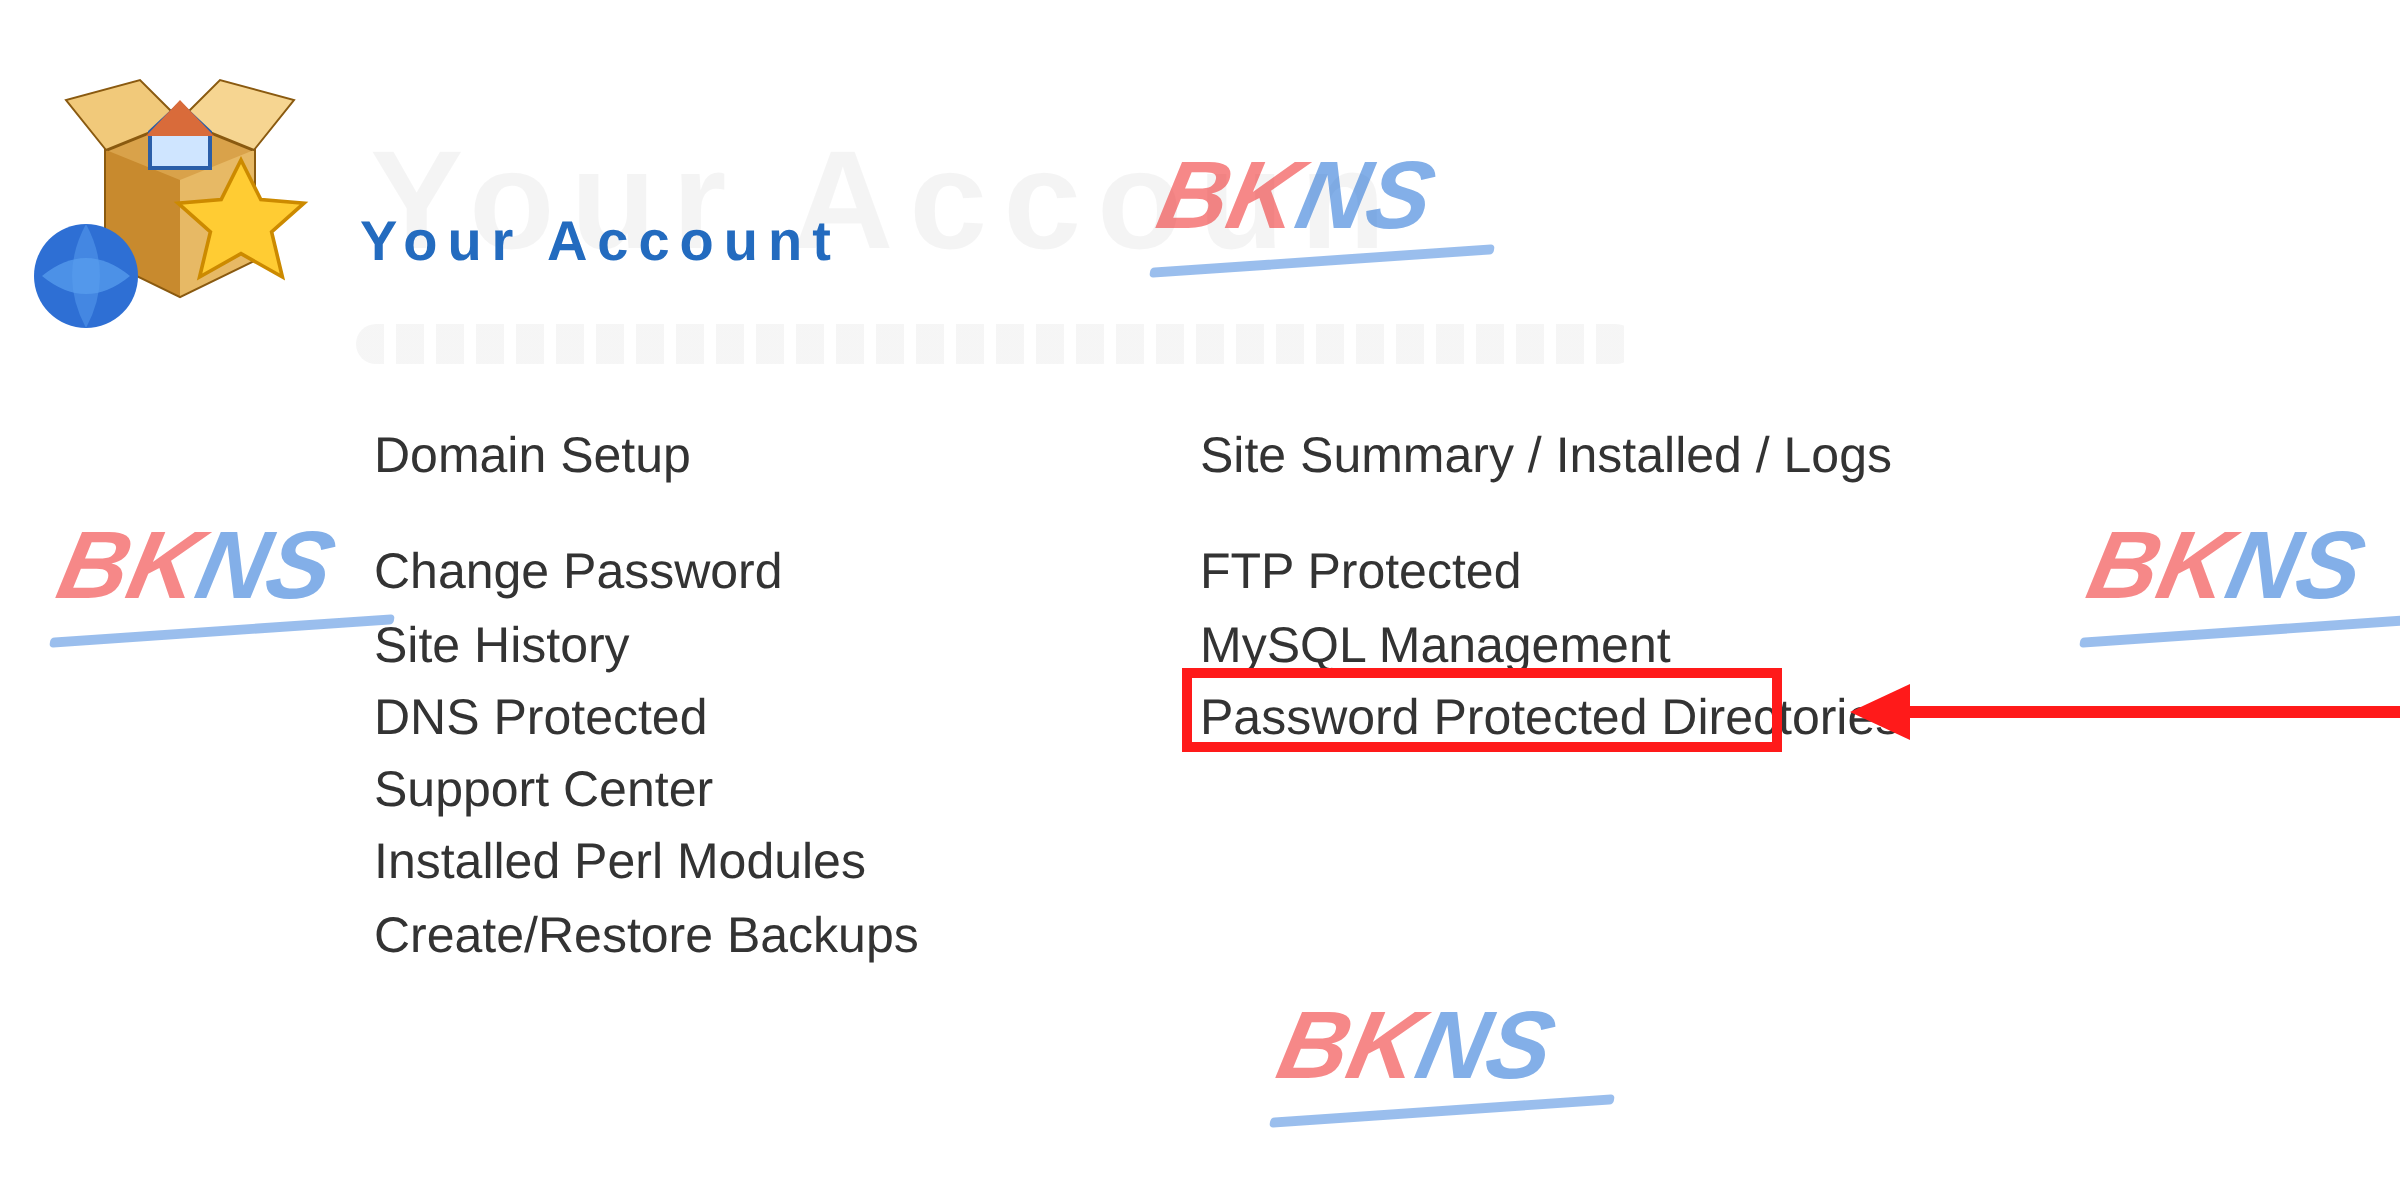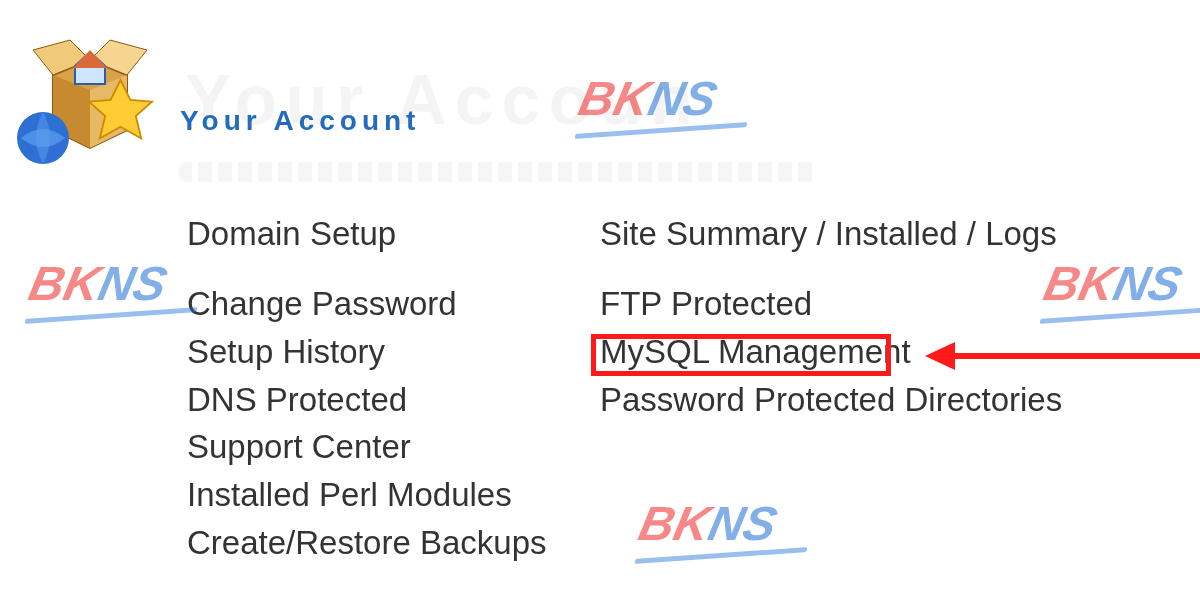--- a/index.html
+++ b/index.html
@@ -4,21 +4,21 @@
 <style>
   html,body{margin:0;padding:0;width:1200px;height:600px;background:#fff;
     font-family:Verdana,Arial,sans-serif;color:#333;overflow:hidden;}
   .page{position:relative;width:1096px;height:600px;}
   
   .hdr{position:absolute;left:15px;top:20px;display:flex;align-items:center;gap:8px;}
   .icon-box{width:150px;height:150px;position:relative;flex:0 0 auto;}
   .title{font-size:28px;font-weight:bold;letter-spacing:5px;color:#236bbf;
     position:absolute;left:180px;top:105px;white-space:nowrap;}
   
-  .col{position:absolute;font-size:33px;color:#333;line-height:1.45;}
+  .col{position:absolute;font-size:25px;color:#333;line-height:1.45;}
   .col a{display:block;color:#333;text-decoration:none;}
   .col .gap{height:22px;}
   .col1{left:187px;top:210px;}
   .col2{left:600px;top:210px;}
   
   .hl{position:absolute;border:5px solid #ff1a1a;left:591px;top:334px;
       width:300px;height:42px;box-sizing:border-box;}
   
   .arrow{position:absolute;left:925px;top:348px;width:280px;height:16px;}
   .arrow-line{position:absolute;left:30px;top:5px;right:0;height:6px;background:#ff1a1a;}
@@ -69,21 +69,21 @@
         <polygon points="95,100 106,122 130,124 112,140 118,165 95,152 72,165 78,140 60,124 84,122" transform="translate(20,-30) scale(0.9)" fill="#ffcc33" stroke="#cc8a00" stroke-width="2"></polygon>
       </svg>
     </div>
   </div>
   <div class="title">Your Account</div>
 
   <div class="col col1">
     <a>Domain Setup</a>
     <div class="gap"></div>
     <a>Change Password</a>
-    <a>Setup History</a>
+    <a>Site History</a>
     <a>DNS Protected</a>
     <a>Support Center</a>
     <a>Installed Perl Modules</a>
     <a>Create/Restore Backups</a>
   </div>
 
   <div class="col col2">
     <a>Site Summary / Installed / Logs</a>
     <div class="gap"></div>
     <a>FTP Protected</a>

